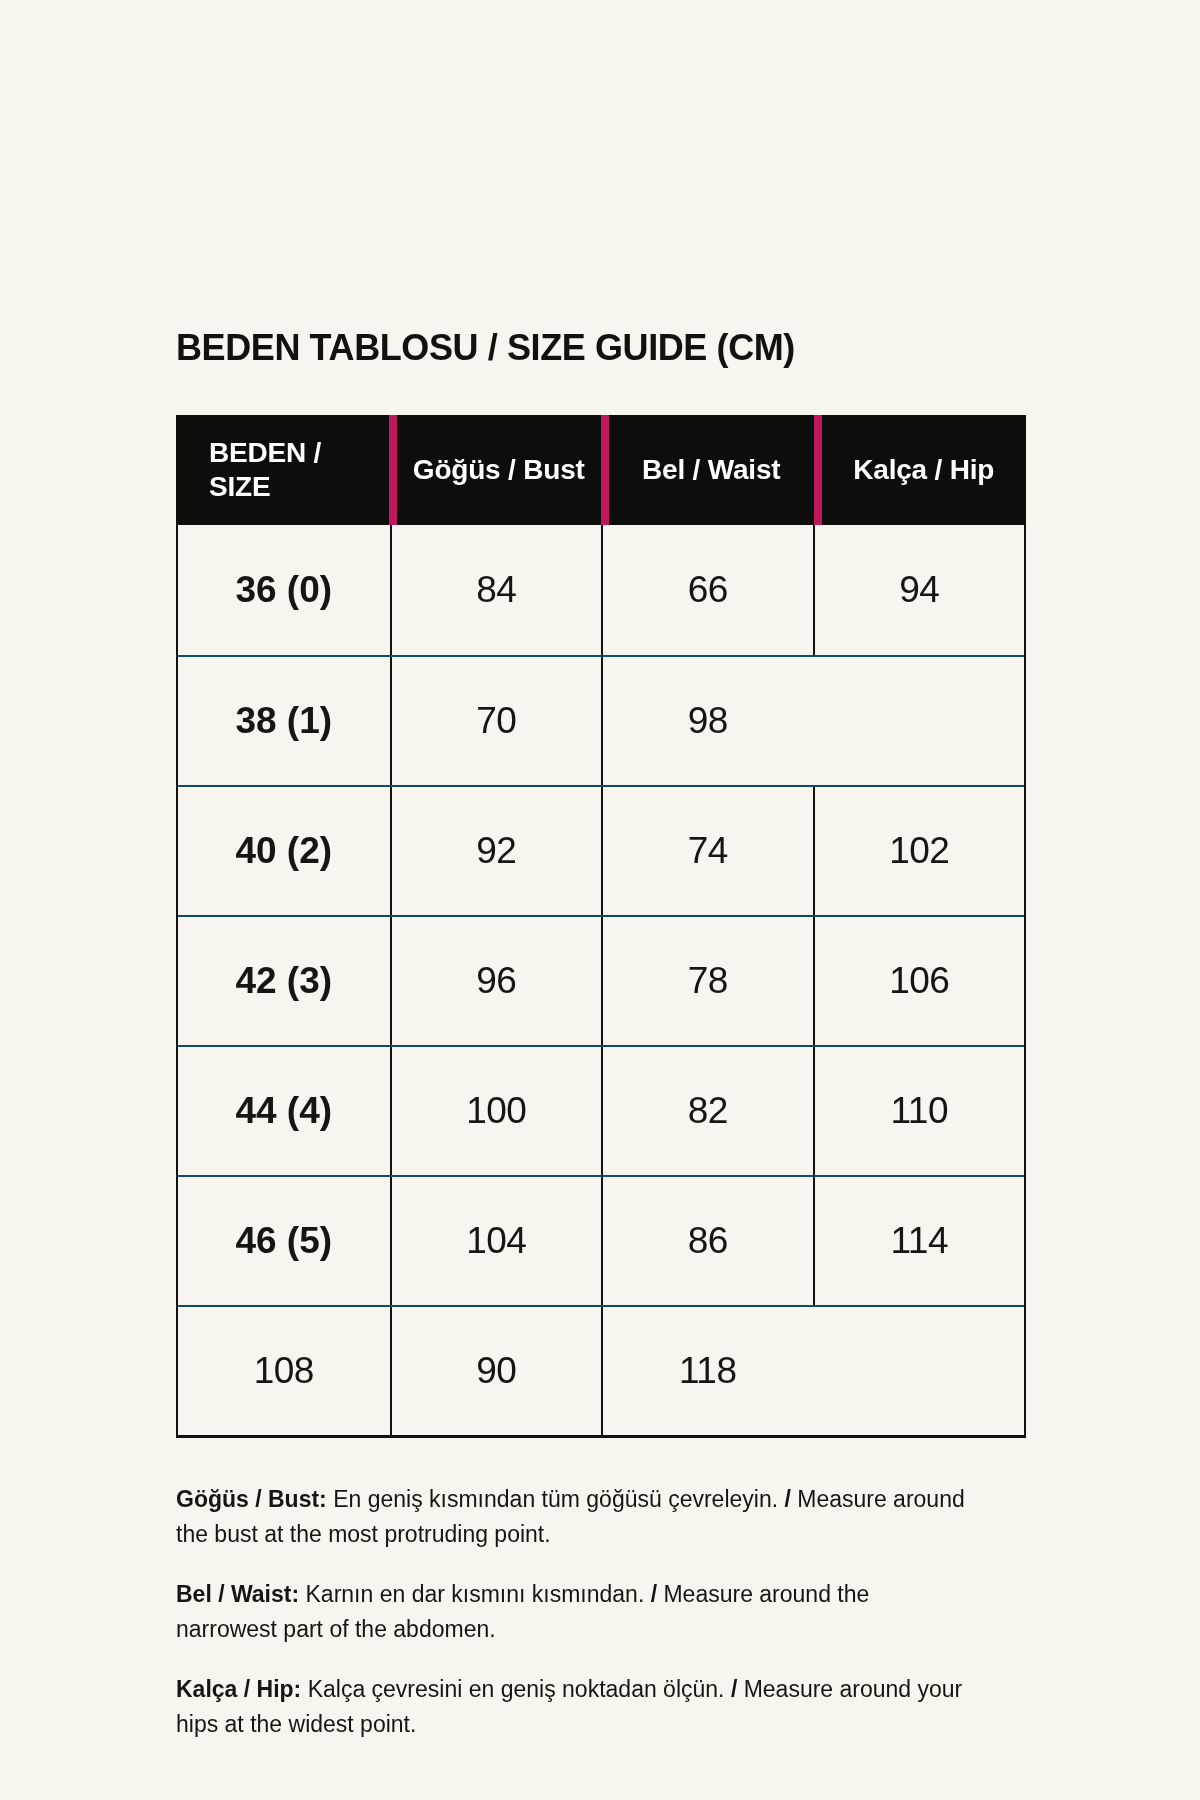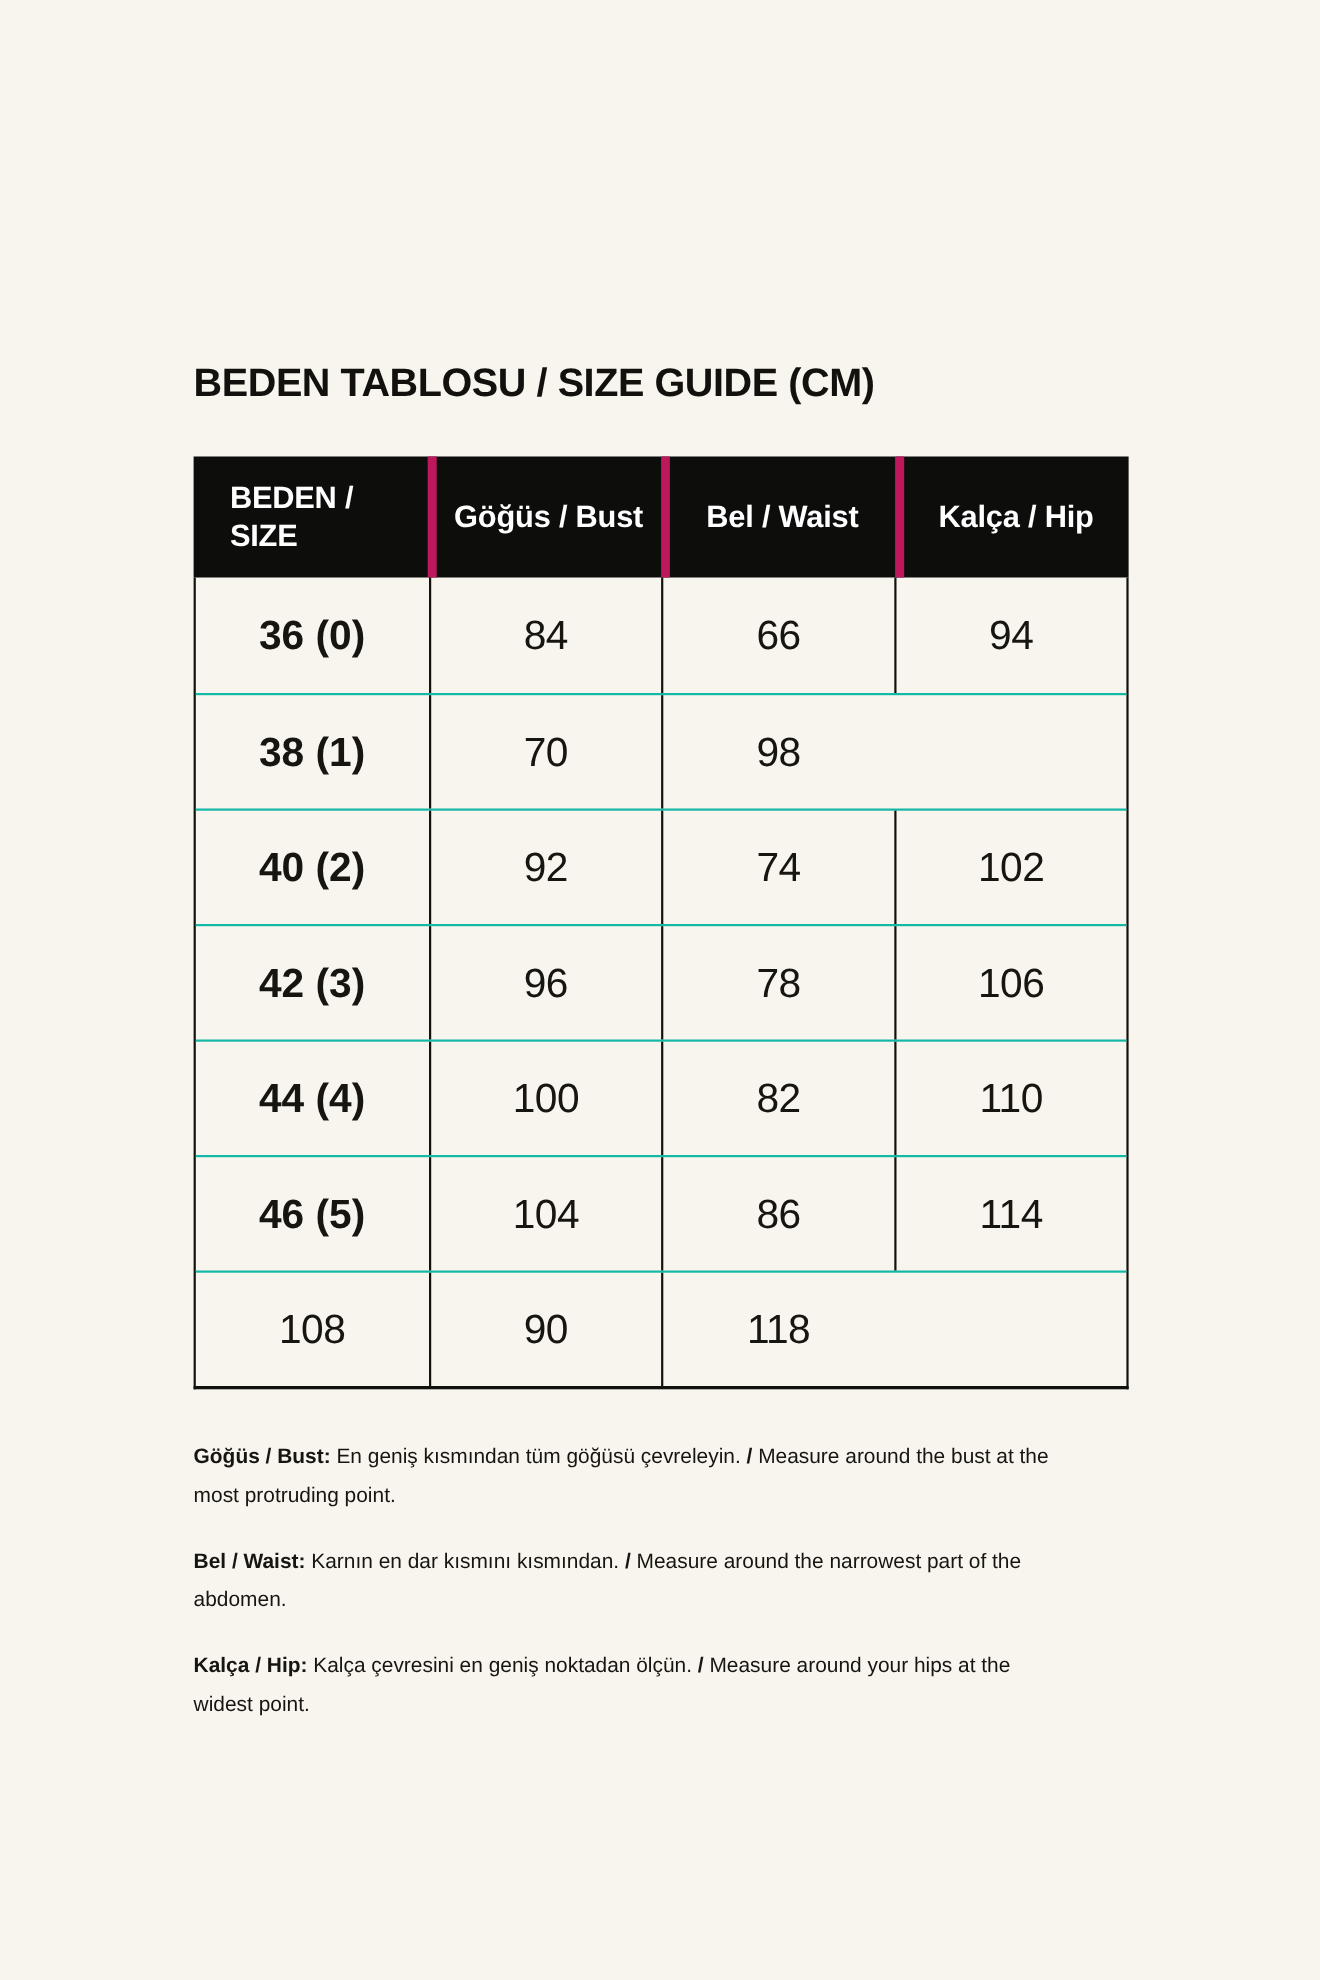--- a/index.html
+++ b/index.html
@@ -41,37 +41,37 @@
   .th-size span { display: block; width: 150px; line-height: 34px; }
 
   .tbody {
     border: 2px solid #12110e;
     border-top: none;
     border-bottom-width: 3px;
   }
   .tr {
     display: grid;
     grid-template-columns: 1fr 1fr 1fr 1fr;
-    height: 105px;
+    height: 130px;
   }
-  .tr + .tr { border-top: 2px solid #14b8a6; }
+  .tr + .tr { border-top: 2px solid #0c4a6e; }
   .td {
     display: flex;
     align-items: center;
     justify-content: center;
     font-size: 37px;
     letter-spacing: -0.5px;
   }
   .td + .td { border-left: 2px solid #12110e; }
   .td-size { font-weight: 700; letter-spacing: 0; }
 
   .notes {
     margin-top: 44px;
     width: 790px;
-    font-size: 19px;
+    font-size: 23px;
     line-height: 35px;
     color: #17150f;
   }
   .note { margin-bottom: 25px; }
   .b { font-weight: 700; }
 </style>
 </head>
 <body>
 
 <div class="page">

